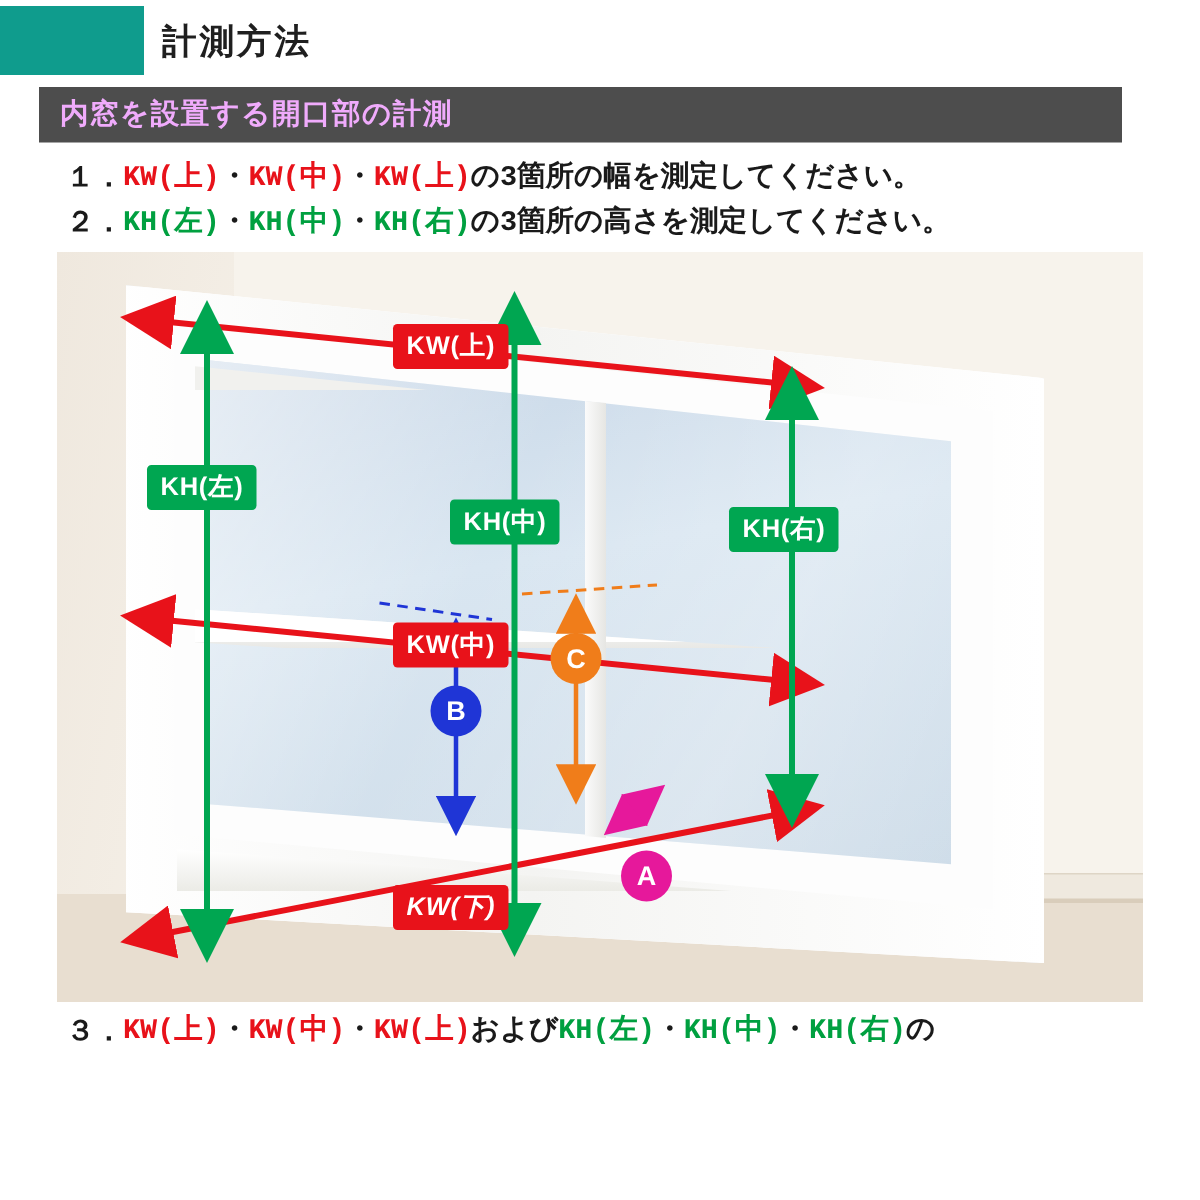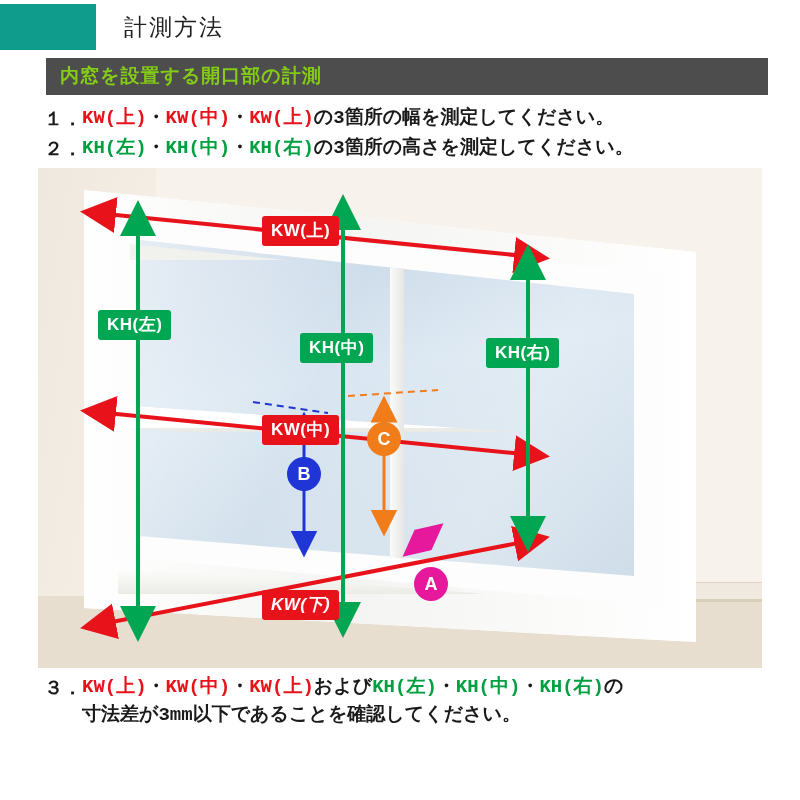--- a/index.html
+++ b/index.html
@@ -17,31 +17,31 @@
     display:flex;align-items:center;
     height:46px;
     margin-top:4px;
   }
   .title-bar-accent{
     width:96px;height:46px;
     background:#0f9c8d;
     flex:0 0 auto;
   }
   .page-title{
-    font-size:23px;font-weight:normal;
+    font-size:23px;font-weight:bold;
     color:#1f1f1f;
     letter-spacing:2px;
-    padding-left:28px;
+    padding-left:12px;
   }
 
   
   .section-heading{
-    margin:8px 30px 0 46px;
+    margin:8px 30px 0 26px;
     background:#4d4d4d;
-    color:#84cc16;
+    color:#f0abfc;
     font-size:19px;
     font-weight:bold;
     letter-spacing:1px;
     padding:5px 10px 6px 14px;
     display:inline-block;
     width:calc(100% - 78px);
     box-sizing:border-box;
   }
 
   
@@ -307,21 +307,18 @@
   <div class="circle-lbl c-pink" style="left:376px;top:399px;">A</div>
 
 </div>
 
 
 <div class="footer-step">
   <div style="display:flex;align-items:flex-start;">
     <span class="step-num">３．</span>
     <span class="step-body">
       <span class="kw">KW(上)</span><span>・</span><span class="kw">KW(中)</span><span>・</span><span class="kw">KW(上)</span><span>および</span><span class="kh">KH(左)</span><span>・</span><span class="kh">KH(中)</span><span>・</span><span class="kh">KH(右)</span><span>の</span>
-      <div>
-        <span>寸法差が3mm以下であることを確認してください。</span>
-      </div>
     </span>
   </div>
 </div>
 
 
 
 
 </body></html>

